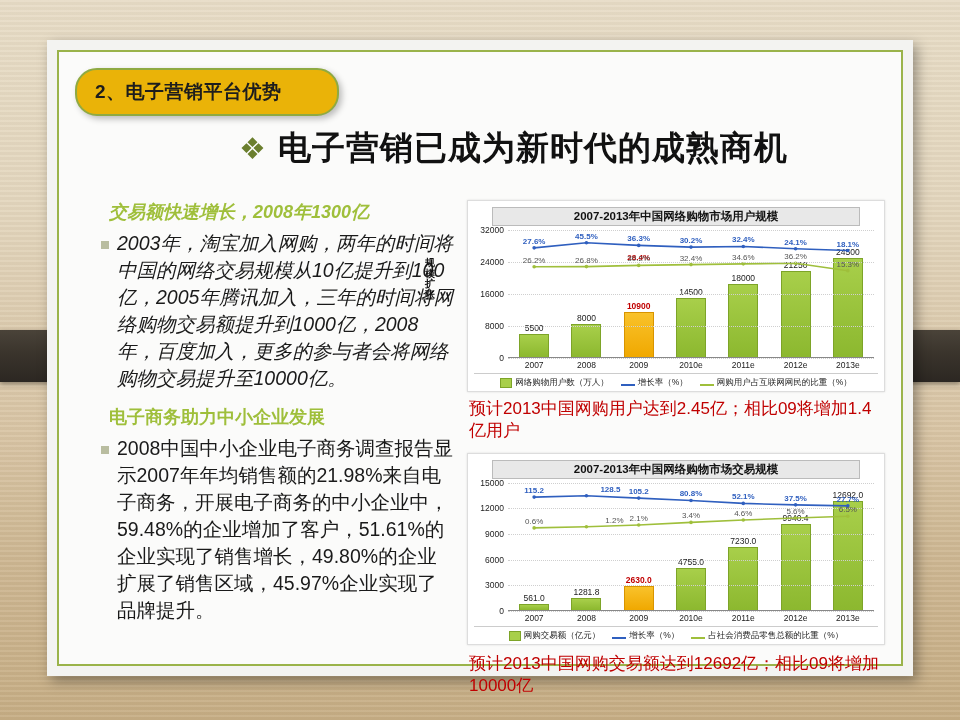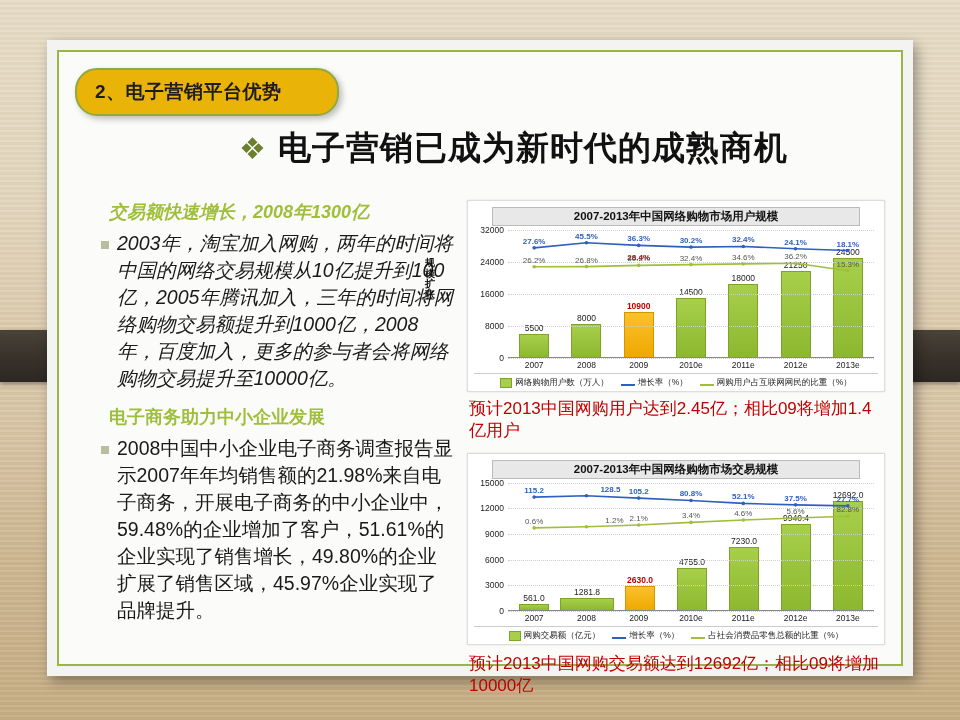--- a/index.html
+++ b/index.html
@@ -299,21 +299,21 @@
                 <div style="top: 25.6px;">12000</div>
                 <div style="top: 0px;">15000</div>
               </div>
             <div class="bars" id="bars2">
                 <div class="bcell">
                   <div class="bar" style="height: 4.7872px;">
                     <div class="bval">561.0</div>
                   </div>
                 </div>
                 <div class="bcell">
-                  <div class="bar" style="height: 10.938px; padding-left: 24px;">
+                  <div class="bar" style="height: 10.938px;">
                     <div class="bval">1281.8</div>
                   </div>
                 </div>
                 <div class="bcell">
                   <div class="bar hl" style="height: 22.4427px;">
                     <div class="bval hl">2630.0</div>
                   </div>
                 </div>
                 <div class="bcell">
                   <div class="bar" style="height: 40.576px;">
@@ -367,21 +367,21 @@
               <div class="pct blue" style="left: 183px; top: 6.55144px;">80.8%</div>
               <div class="pct blue" style="left: 235.286px; top: 9.41027px;">52.1%</div>
               <div class="pct blue" style="left: 287.571px; top: 10.8646px;">37.5%</div>
               <div class="pct blue" style="left: 339.857px; top: 11.8408px;">27.7%</div>
               <div class="pct gray" style="left: 26.1429px; top: 33.8985px;">0.6%</div>
               <div class="pct gray" style="left: 78.4286px; top: 32.7169px; margin-left: 28px;">1.2%</div>
               <div class="pct gray" style="left: 130.714px; top: 30.9446px;">2.1%</div>
               <div class="pct gray" style="left: 183px; top: 28.3846px;">3.4%</div>
               <div class="pct gray" style="left: 235.286px; top: 26.0215px;">4.6%</div>
               <div class="pct gray" style="left: 287.571px; top: 24.0523px;">5.6%</div>
-              <div class="pct gray" style="left: 339.857px; top: 22.28px;">82.8%</div>
+              <div class="pct gray" style="left: 339.857px; top: 22.28px;">6.5%</div>
             </div>
           <div class="xaxis" id="xaxis2">
               <div>2007</div>
               <div>2008</div>
               <div>2009</div>
               <div>2010e</div>
               <div>2011e</div>
               <div>2012e</div>
               <div>2013e</div>
             </div>

